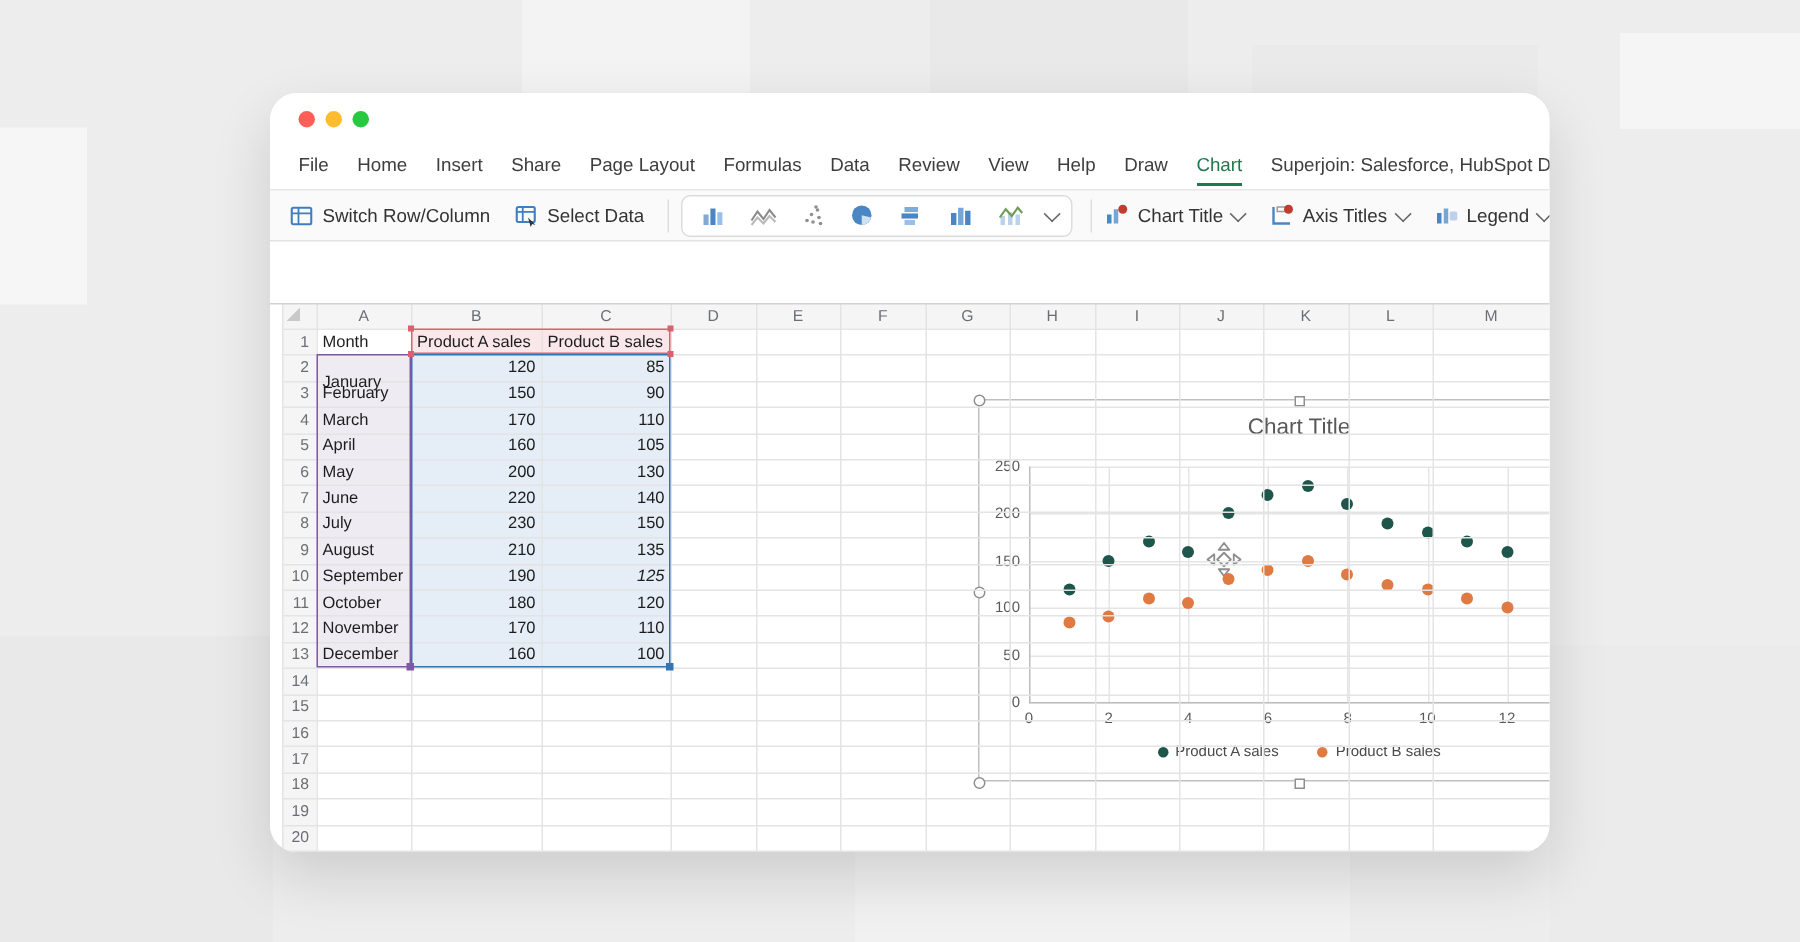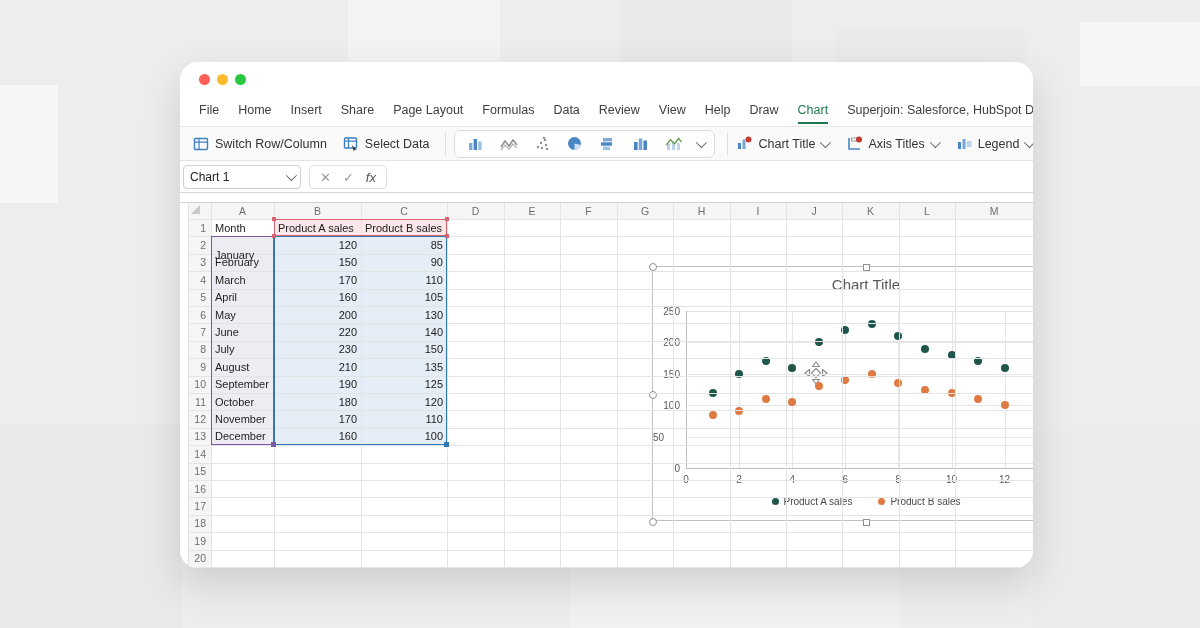--- a/index.html
+++ b/index.html
@@ -203,32 +203,20 @@
             <rect x="2" y="7" width="3" height="7" fill="#4a86c5"></rect>
             <rect x="6.5" y="4" width="3" height="10" fill="#77a6d4"></rect>
             <rect x="10.5" y="6" width="5" height="6" rx="1" fill="#bcd2ea"></rect>
           </svg>
         <span>Legend</span>
         <span class="chev"></span>
       </div>
 
     </div>
 
-    <div class="formulabar">
-      <div class="namebox">
-        <span>Chart 1</span>
-        <span class="chev"></span>
-      </div>
-      <div class="fxgroup">
-        <span>✕</span>
-        <span>✓</span>
-        <span style="font-style:italic;color:#555;">fx</span>
-      </div>
-      <div class="formula-input"></div>
-    </div>
 
     <div class="sheet" id="sheet">
 
       <div class="chart" id="chart">
         <div class="chart-title">Chart Title</div>
         <div class="legend" id="legend">
             <div class="legend-item">
               <span class="legend-dot" style="background: rgb(30, 86, 75);"></span>
               <span>Product A sales</span>
             </div>
@@ -242,21 +230,21 @@
             <path d="M13 2 L16.5 6.5 L9.5 6.5 Z"></path>
             <path d="M13 24 L16.5 19.5 L9.5 19.5 Z"></path>
             <path d="M2 13 L6.5 9.5 L6.5 16.5 Z"></path>
             <path d="M24 13 L19.5 9.5 L19.5 16.5 Z"></path>
             <path d="M13 8.5 L17.5 13 L13 17.5 L8.5 13 Z"></path>
           </g>
         </svg>
       <div class="cgl" style="left: 33px; top: 201px; width: 393px; height: 1px;"></div>
           <div class="ctick" style="left: 0px; top: 196px; width: 27px; text-align: right;">0</div>
           <div class="cgl" style="left: 33px; top: 169.6px; width: 393px; height: 1px;"></div>
-          <div class="ctick" style="left: 0px; top: 164.6px; width: 27px; ">50</div>
+          <div class="ctick" style="left: 0px; top: 164.6px; width: 27px; text-align: right;">50</div>
           <div class="cgl" style="left: 33px; top: 138.2px; width: 393px; height: 1px;"></div>
           <div class="ctick" style="left: 0px; top: 133.2px; width: 27px; text-align: right;">100</div>
           <div class="cgl" style="left: 33px; top: 106.8px; width: 393px; height: 1px;"></div>
           <div class="ctick" style="left: 0px; top: 101.8px; width: 27px; text-align: right;">150</div>
           <div class="cgl" style="left: 33px; top: 75.4px; width: 393px; height: 1px;"></div>
           <div class="ctick" style="left: 0px; top: 70.4px; width: 27px; text-align: right;">200</div>
           <div class="cgl" style="left: 33px; top: 44px; width: 393px; height: 1px;"></div>
           <div class="ctick" style="left: 0px; top: 39px; width: 27px; text-align: right;">250</div>
           <div class="ctick" style="left: 25px; top: 207px; width: 16px; text-align: center;">0</div>
           <div class="cgl" style="left: 86.1px; top: 44px; width: 1px; height: 157px;"></div>
@@ -400,21 +388,21 @@
         <div class="cell num" style="left: 94px; top: 121.4px; width: 87px; height: 17.4px;">220</div>
         <div class="cell num" style="left: 181px; top: 121.4px; width: 86px; height: 17.4px;">140</div>
         <div class="cell" style="left: 31px; top: 138.8px; width: 63px; height: 17.4px;">July</div>
         <div class="cell num" style="left: 94px; top: 138.8px; width: 87px; height: 17.4px;">230</div>
         <div class="cell num" style="left: 181px; top: 138.8px; width: 86px; height: 17.4px;">150</div>
         <div class="cell" style="left: 31px; top: 156.2px; width: 63px; height: 17.4px;">August</div>
         <div class="cell num" style="left: 94px; top: 156.2px; width: 87px; height: 17.4px;">210</div>
         <div class="cell num" style="left: 181px; top: 156.2px; width: 86px; height: 17.4px;">135</div>
         <div class="cell" style="left: 31px; top: 173.6px; width: 63px; height: 17.4px;">September</div>
         <div class="cell num" style="left: 94px; top: 173.6px; width: 87px; height: 17.4px;">190</div>
-        <div class="cell num" style="left: 181px; top: 173.6px; width: 86px; height: 17.4px;">125</div>
+        <div class="cell num" style="left: 181px; top: 173.6px; width: 86px; height: 17.4px; font-style: italic;">125</div>
         <div class="cell" style="left: 31px; top: 191px; width: 63px; height: 17.4px;">October</div>
         <div class="cell num" style="left: 94px; top: 191px; width: 87px; height: 17.4px;">180</div>
         <div class="cell num" style="left: 181px; top: 191px; width: 86px; height: 17.4px;">120</div>
         <div class="cell" style="left: 31px; top: 208.4px; width: 63px; height: 17.4px;">November</div>
         <div class="cell num" style="left: 94px; top: 208.4px; width: 87px; height: 17.4px;">170</div>
         <div class="cell num" style="left: 181px; top: 208.4px; width: 86px; height: 17.4px;">110</div>
         <div class="cell" style="left: 31px; top: 225.8px; width: 63px; height: 17.4px;">December</div>
         <div class="cell num" style="left: 94px; top: 225.8px; width: 87px; height: 17.4px;">160</div>
         <div class="cell num" style="left: 181px; top: 225.8px; width: 86px; height: 17.4px;">100</div>
         <div class="rangebox" style="left: 94px; top: 17px; width: 173px; height: 17.4px; border: 1.5px solid rgb(217, 98, 110);"></div>

